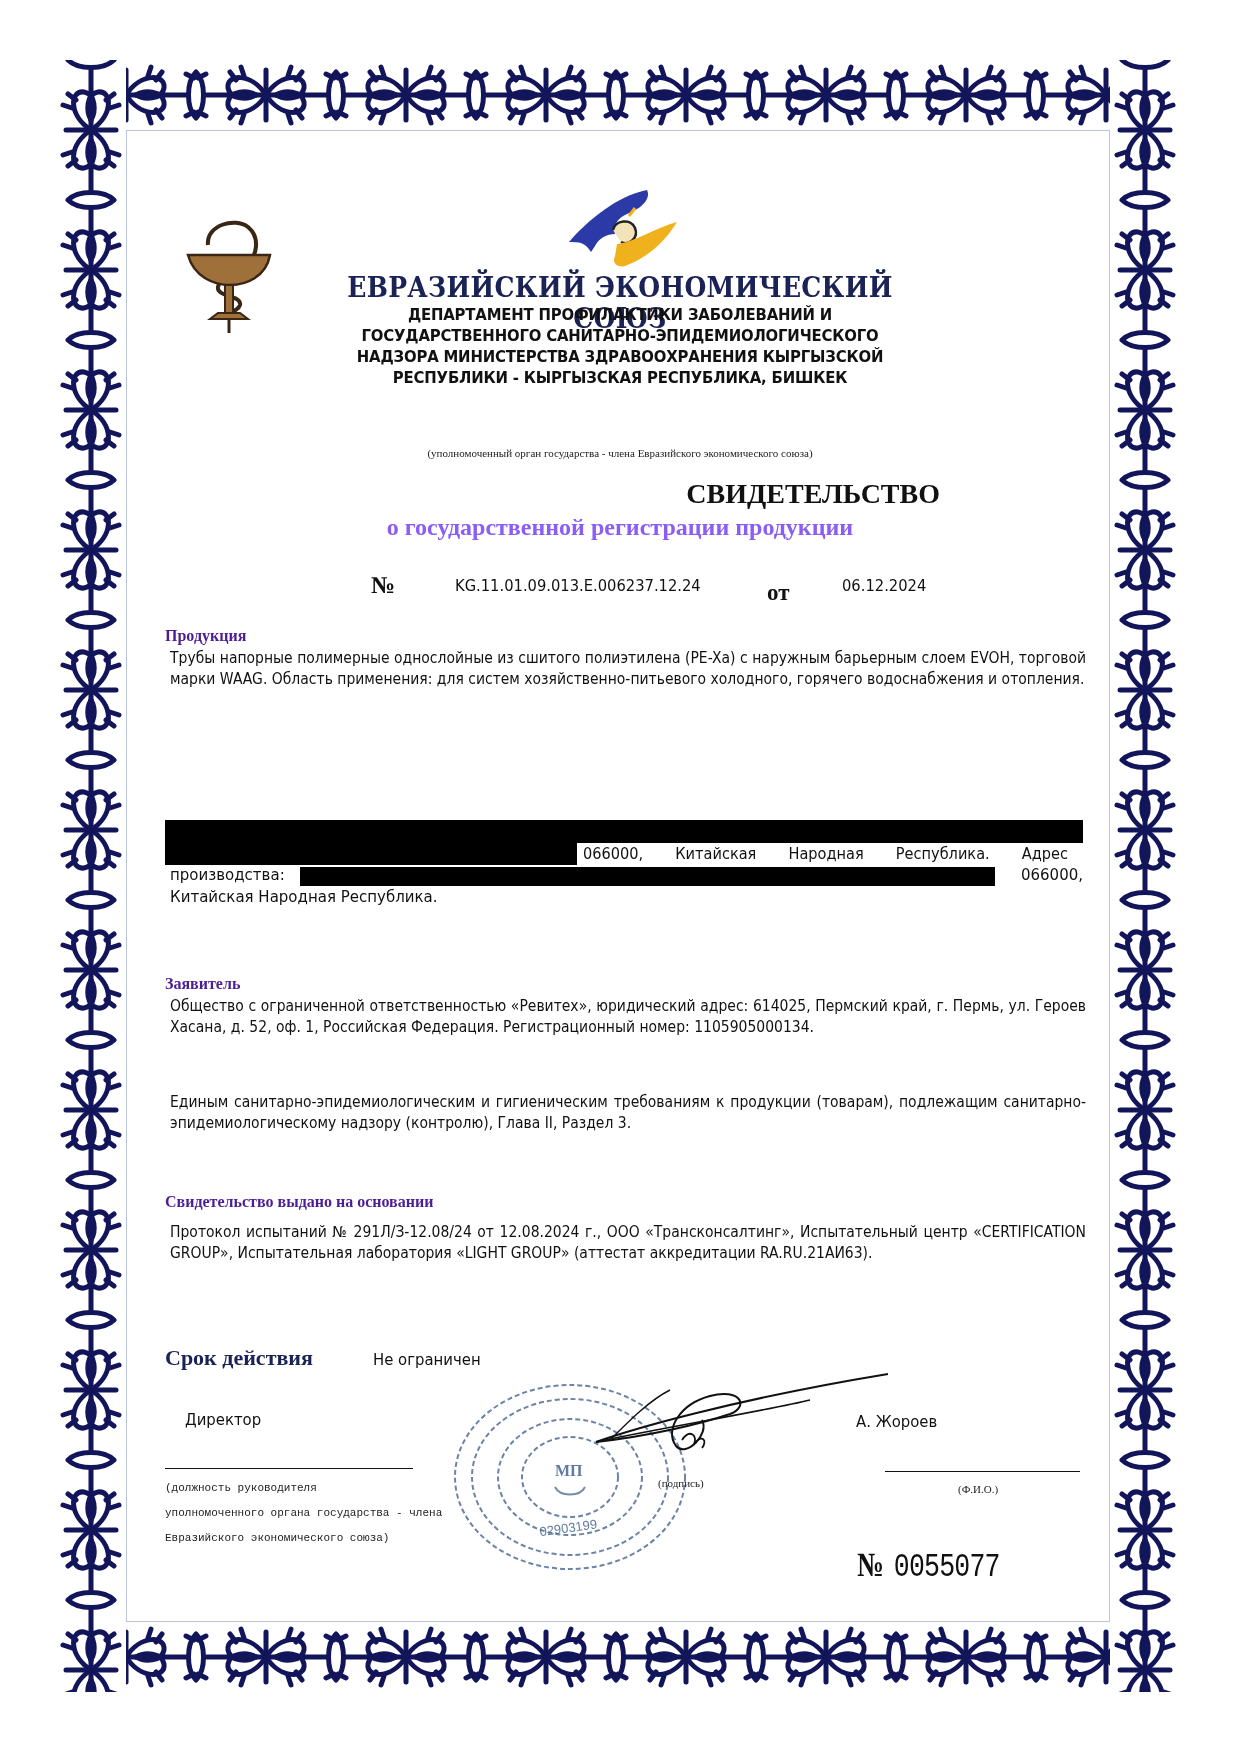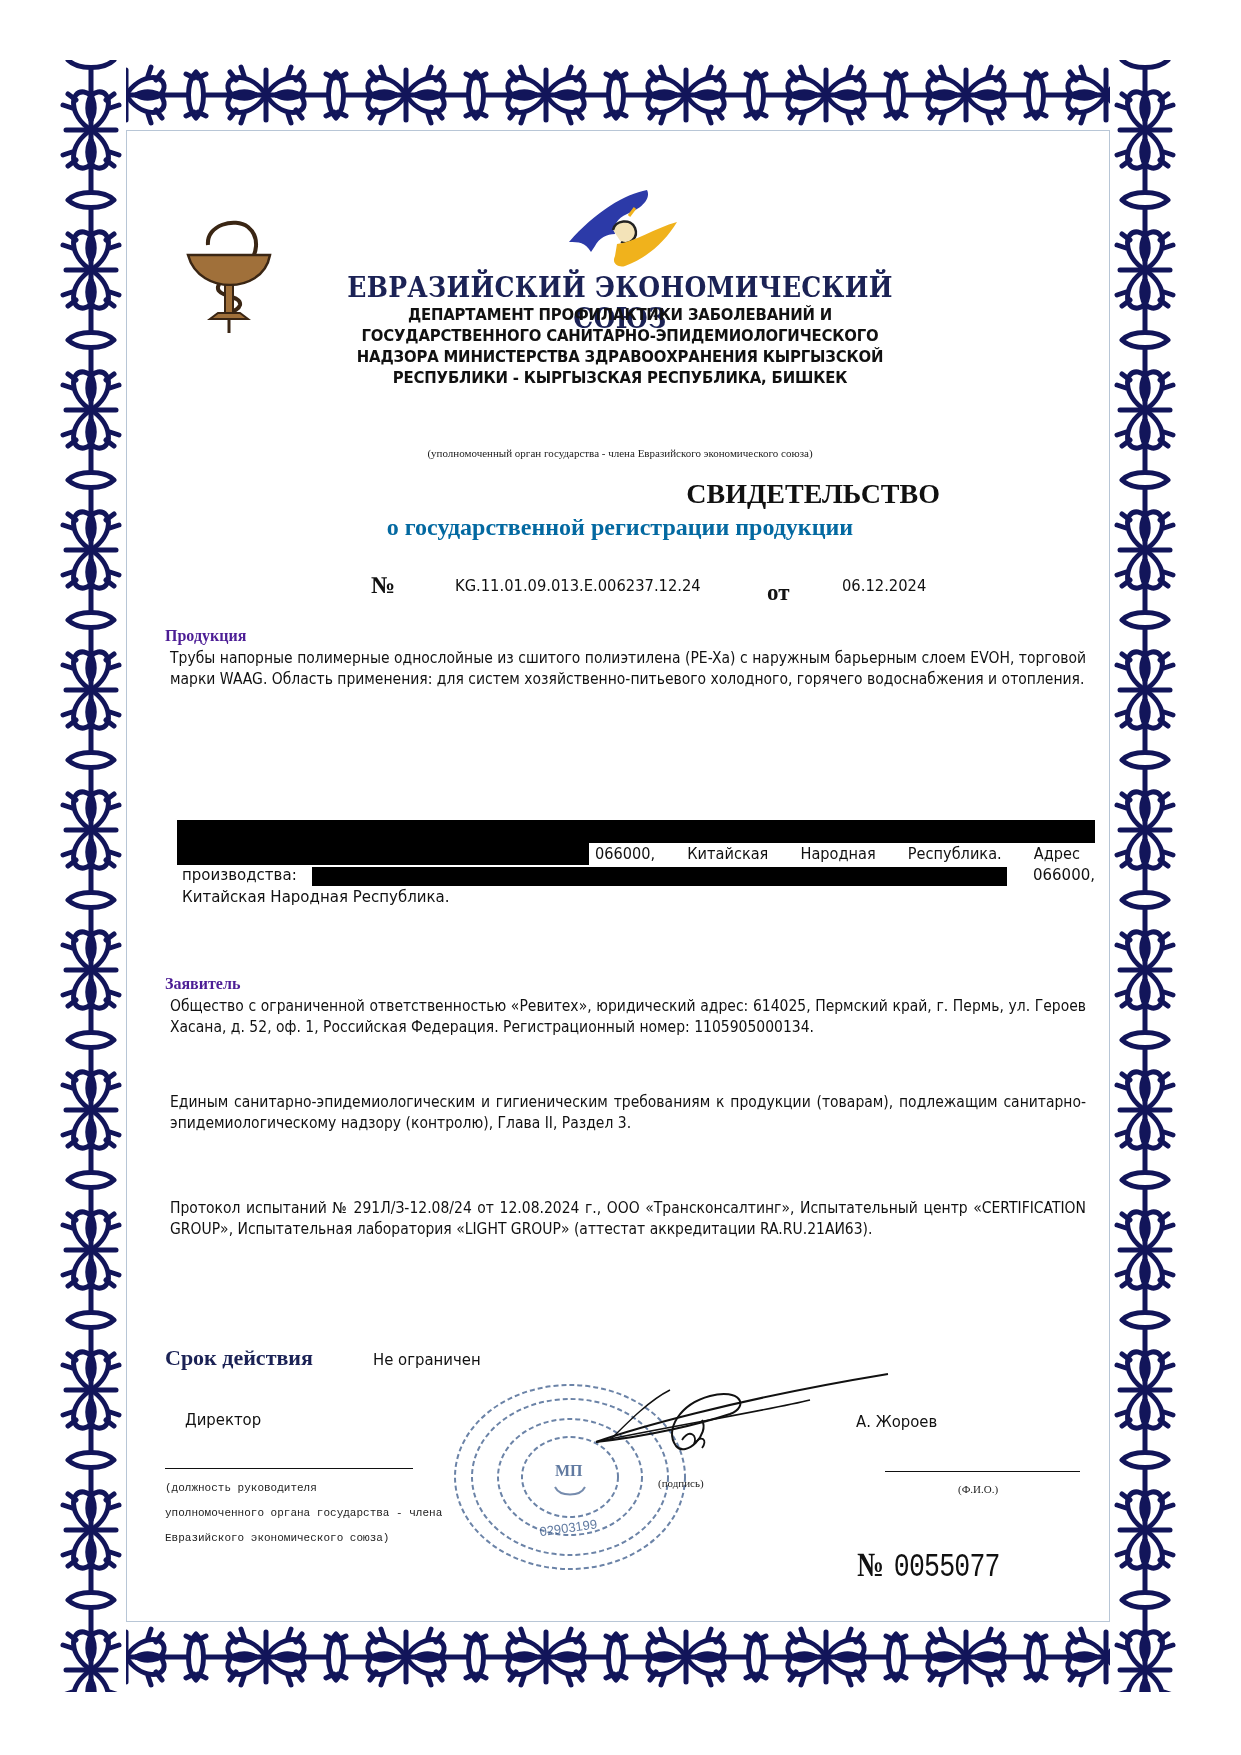--- a/index.html
+++ b/index.html
@@ -37,21 +37,21 @@
   .authority-note {
     position: absolute; left: 300px; top: 447px; width: 640px; text-align: center;
     font-family: "Liberation Serif", serif; font-size: 11px; color: #222;
   }
   .doc-title {
     position: absolute; left: 300px; top: 478px; width: 640px; text-align: right;
     font-family: "Liberation Serif", serif; font-weight: bold; font-size: 28px; color: #111;
   }
   .doc-subtitle {
     position: absolute; left: 300px; top: 514px; width: 640px; text-align: center;
-    font-family: "Liberation Serif", serif; font-weight: bold; font-size: 24px; color: #0369a1;
+    font-family: "Liberation Serif", serif; font-weight: bold; font-size: 24px; color: #8b5cf6;
   }
   .reg-line { position: absolute; top: 568px; left: 0; width: 1241px; height: 40px; }
   .reg-no-sign {
     position: absolute; left: 371px; top: 4px;
     font-family: "Liberation Serif", serif; font-weight: bold; font-size: 24px;
   }
   .reg-number {
     position: absolute; left: 455px; top: 8px;
     font-family: "DejaVu Sans", sans-serif; font-size: 16px; transform: scaleX(0.92); transform-origin: left;
   }
@@ -75,21 +75,21 @@
     font-family: "DejaVu Sans", sans-serif; font-size: 15px; line-height: 21px; color: #111;
     text-align: justify;
     transform: scaleX(0.93); transform-origin: left top; width: 985px;
   }
   .sec-product { top: 624px; }
   .sec-manufacturer { top: 818px; }
   .sec-applicant { top: 972px; }
   .sec-conforms { top: 1092px; }
   .sec-basis { top: 1190px; }
 
-  .mfr-block { position: relative; margin-left: 12px; width: 918px; height: 90px; margin-top: 2px;
+  .mfr-block { position: relative; margin-left: 0; width: 918px; height: 90px; margin-top: 2px;
     font-family: "DejaVu Sans", sans-serif; font-size: 15px; }
   .mfr-bar1 { position: absolute; left: 0; top: 0; width: 918px; height: 23px; background: #000; }
   .mfr-bar2 { position: absolute; left: 0; top: 23px; width: 412px; height: 22px; background: #000; }
   .mfr-line2 { position: absolute; left: 418px; top: 25px; width: 500px; display: flex; justify-content: space-between; transform: scaleX(0.97); transform-origin: left; }
   .mfr-label3 { position: absolute; left: 5px; top: 46px; }
   .mfr-bar3 { position: absolute; left: 135px; top: 47px; width: 695px; height: 19px; background: #000; }
   .mfr-zip3 { position: absolute; right: 0; top: 46px; }
   .mfr-line4 { position: absolute; left: 5px; top: 68px; }
 
   
@@ -256,20 +256,21 @@
 <div class="section sec-applicant">
   <div class="section-heading">Заявитель</div>
   <div class="section-body">Общество с ограниченной ответственностью «Ревитех», юридический адрес: 614025, Пермский край, г. Пермь, ул. Героев Хасана, д. 52, оф. 1, Российская Федерация. Регистрационный номер: 1105905000134.</div>
 </div>
 
 <div class="section sec-conforms">
   <div class="section-body">Единым санитарно-эпидемиологическим и гигиеническим требованиям к продукции (товарам), подлежащим санитарно-эпидемиологическому надзору (контролю), Глава II, Раздел 3.</div>
 </div>
 
 <div class="section sec-basis">
+  <div class="section-heading">Свидетельство выдано на основании</div>
   <div class="section-body" style="margin-top:8px">Протокол испытаний № 291Л/З-12.08/24 от 12.08.2024 г., ООО «Трансконсалтинг», Испытательный центр «CERTIFICATION GROUP», Испытательная лаборатория «LIGHT GROUP» (аттестат аккредитации RA.RU.21АИ63).</div>
 </div>
 
 <div class="validity-heading">Срок действия</div>
 <div class="validity-value">Не ограничен</div>
 
 <div class="director-label">Директор</div>
 <div class="sign-line-left"></div>
 <div class="position-caption">
   <div>(должность руководителя</div>

